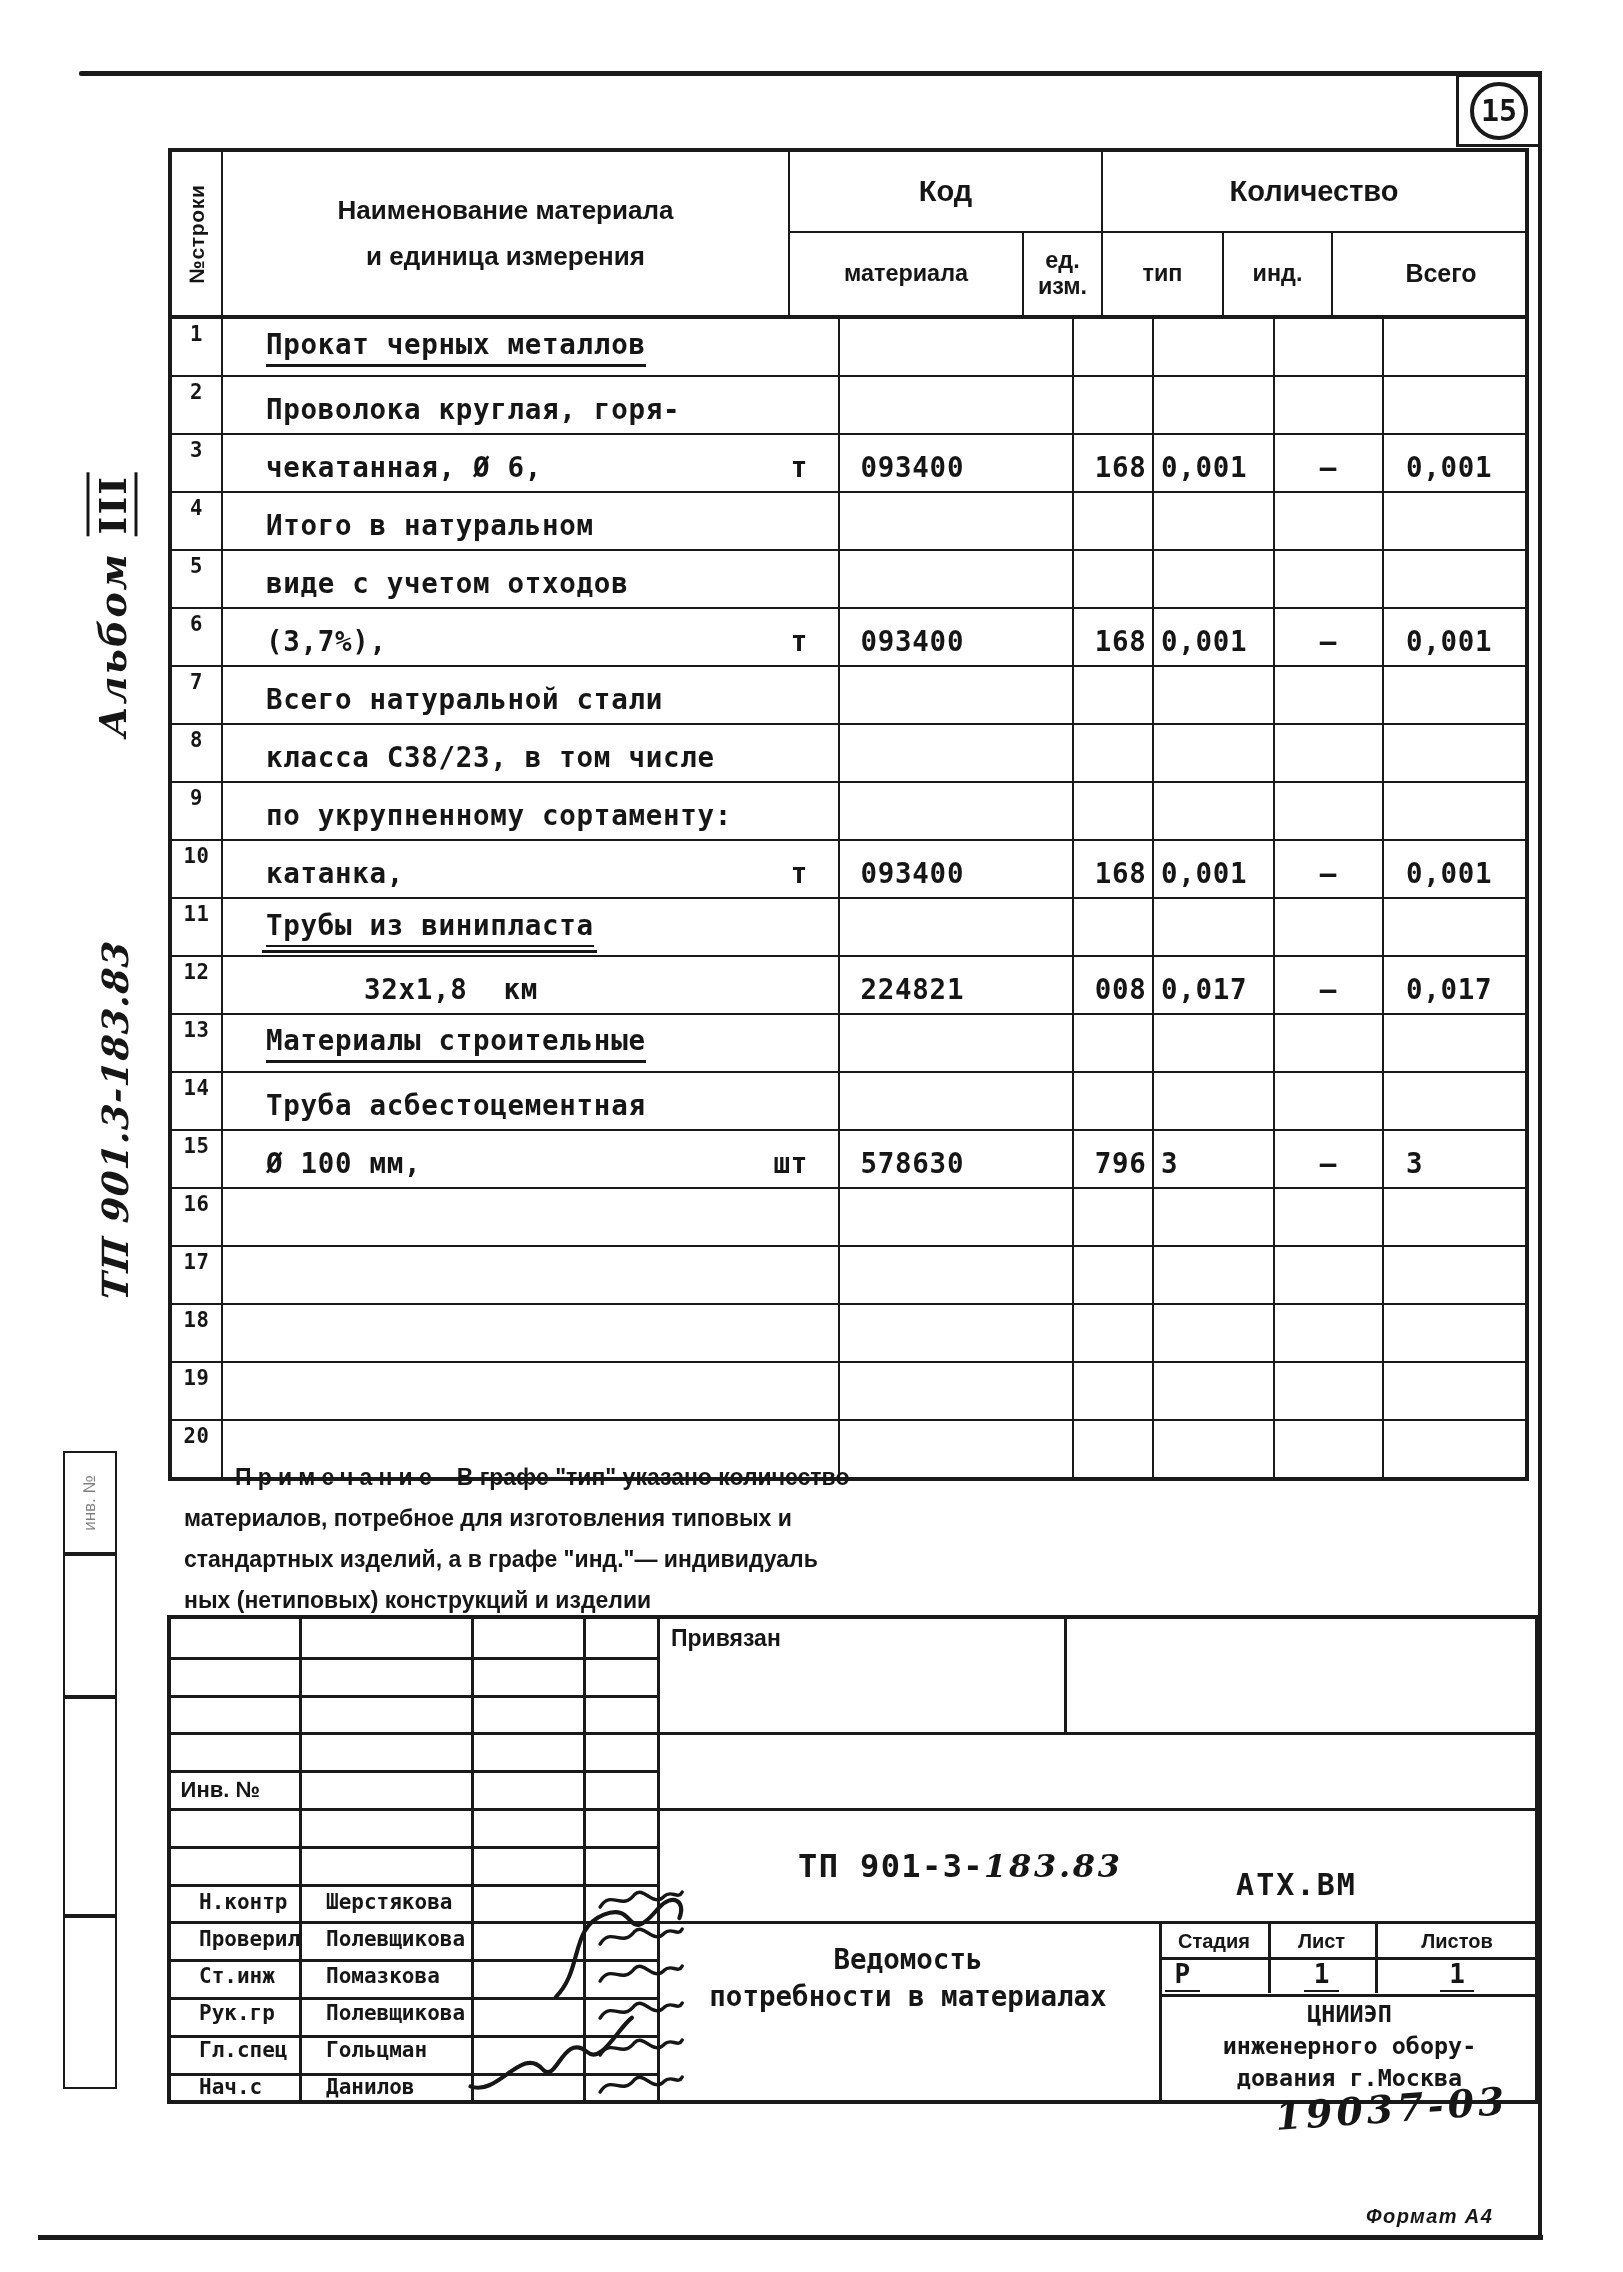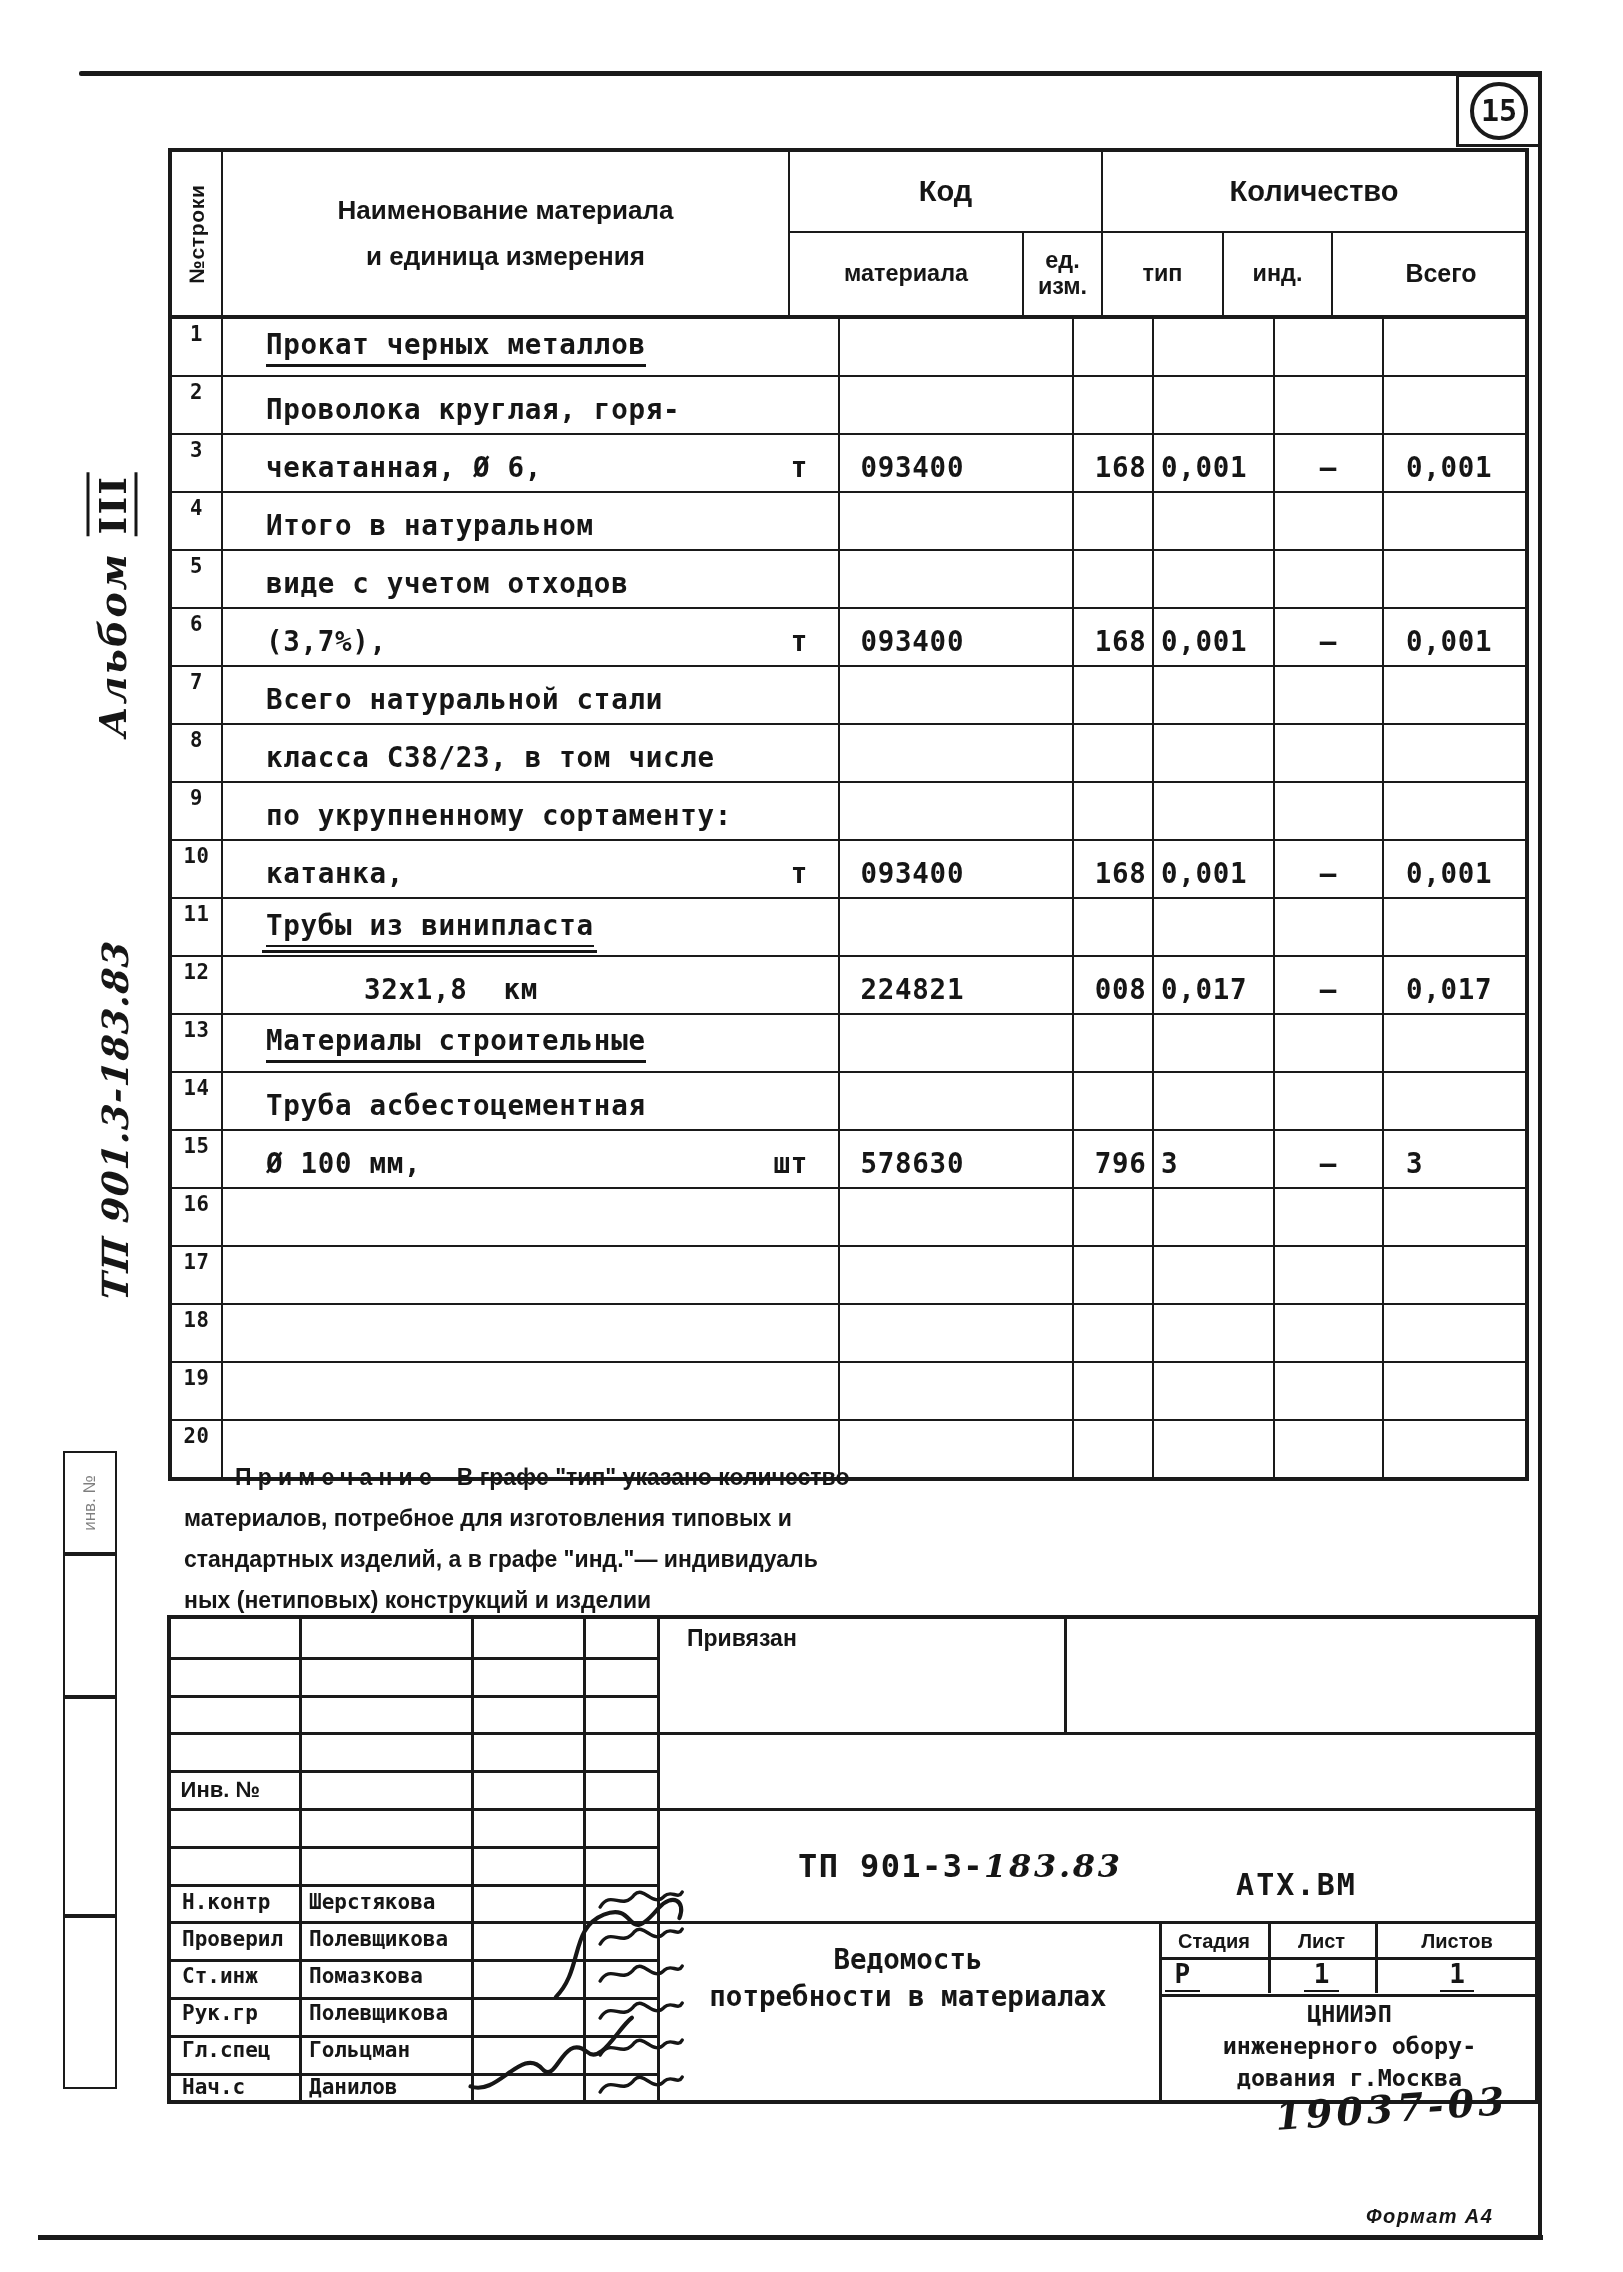--- a/index.html
+++ b/index.html
@@ -76,36 +76,36 @@
   
   .mbox{position:absolute;left:63px;width:54px;border:2.7px solid #1a1a1a;box-sizing:border-box;
         display:flex;align-items:center;justify-content:center;}
   .mbox span{transform:rotate(-90deg);white-space:nowrap;font-size:17px;opacity:.55;
              font-family:"Liberation Sans",sans-serif;}
 
   
   .tblock{position:absolute;left:167px;top:1615px;width:1372px;height:489px;border:4.1px solid #1a1a1a;box-sizing:border-box;}
   .tb-in{position:absolute;left:0;top:0;right:0;bottom:0;}
   .tb-label{position:absolute;font-weight:bold;font-size:23px;}
-  .privyazan{left:516px;top:5.5px;font-family:"Liberation Sans",sans-serif;}
+  .privyazan{left:500px;top:5.5px;font-family:"Liberation Sans",sans-serif;}
   .inv-label{left:9.6px;top:158px;font-size:22px;font-family:"Liberation Sans",sans-serif;}
   .doc-code{left:627px;top:228px;font-size:32px;letter-spacing:1.4px;}
   .doc-code .hand{font-family:"DejaVu Serif",serif;font-style:italic;font-weight:700;letter-spacing:2.7px;}
   .atx{left:1065px;top:248px;font-size:30px;letter-spacing:2.1px;}
   .vedomost{left:486px;top:322px;width:502px;text-align:center;font-size:27.5px;line-height:37px;}
   .stamp-h{top:306px;height:32px;display:flex;align-items:center;justify-content:center;
            font-family:"Liberation Sans",sans-serif;font-weight:bold;font-size:20px;position:absolute;}
   .stamp-v{top:340px;height:32px;position:absolute;display:flex;align-items:flex-start;font-size:26px;font-weight:bold;}
   .stamp-v span{border-bottom:2.7px solid #161616;padding:0 9.6px 1.4px 9.6px;}
   .org{position:absolute;left:988px;top:379px;width:381px;text-align:center;font-size:23.4px;font-weight:bold;line-height:32px;}
 
   
   .sigrows{position:absolute;left:0;top:265px;width:486px;height:221px;display:flex;flex-direction:column;}
   .sigrow{flex:1;display:flex;align-items:center;font-weight:bold;font-size:21px;position:relative;}
-  .sig-role{width:127px;padding-left:11px;}
+  .sig-role{width:127px;padding-left:28px;}
   .sig-name{width:227px;}
   .sigrow svg{position:absolute;right:-27.5px;top:1.4px;}
 
   .hand-number{position:absolute;left:1275px;top:2086px;font-family:"DejaVu Serif",serif;font-style:italic;
                font-weight:700;font-size:38px;letter-spacing:4.1px;transform:rotate(-4deg);}
   .format-label{position:absolute;left:1366px;top:2205px;font-family:"Liberation Sans",sans-serif;
                 font-weight:bold;font-style:italic;font-size:20px;letter-spacing:1.4px;}
 </style>
 </head>
 <body>

